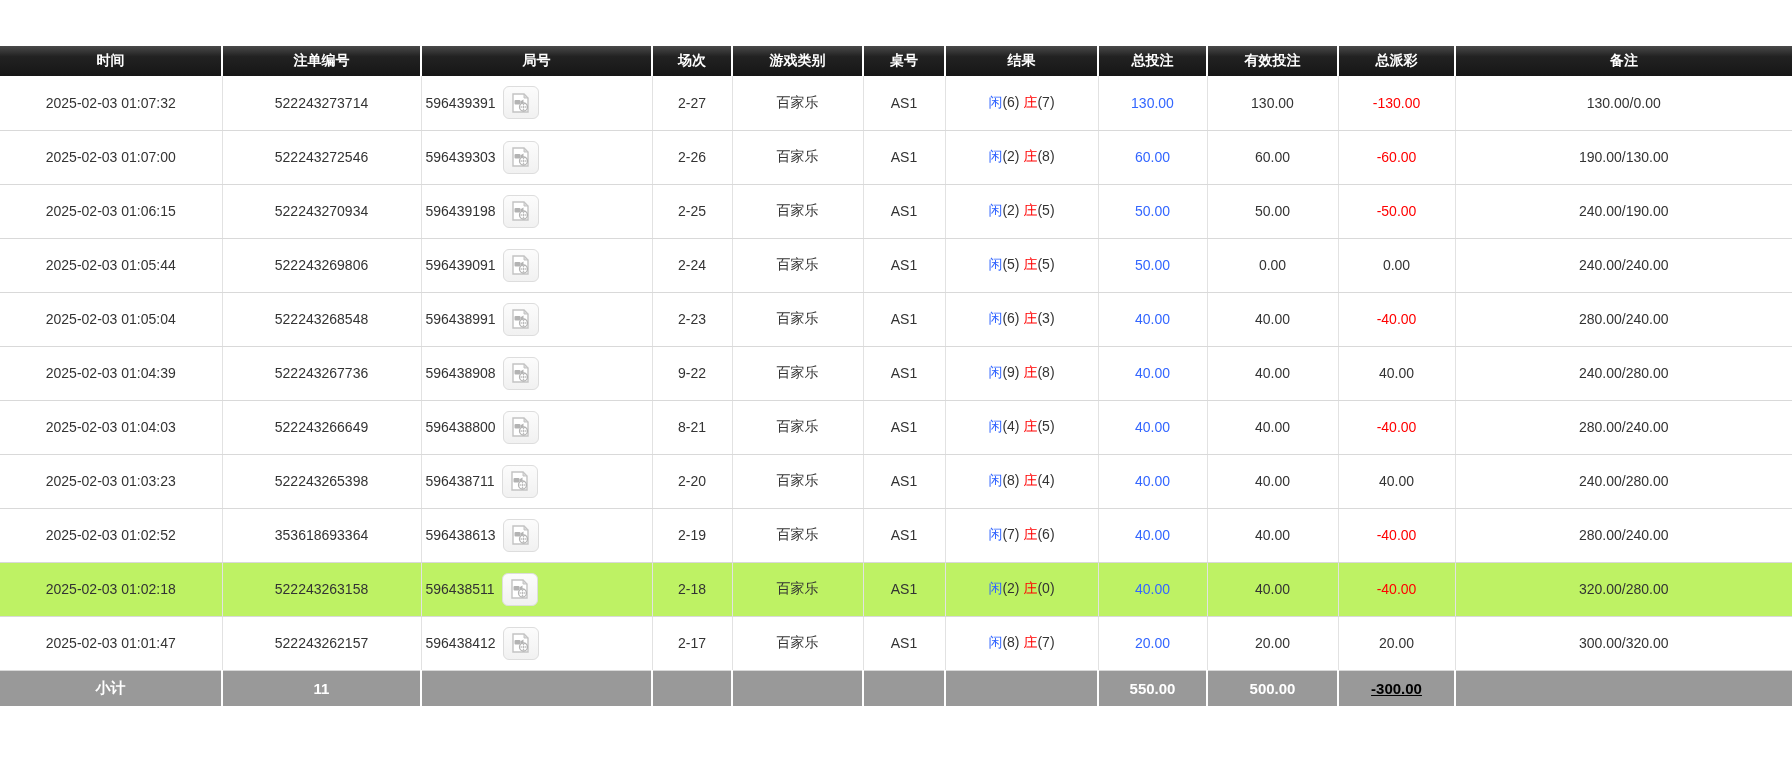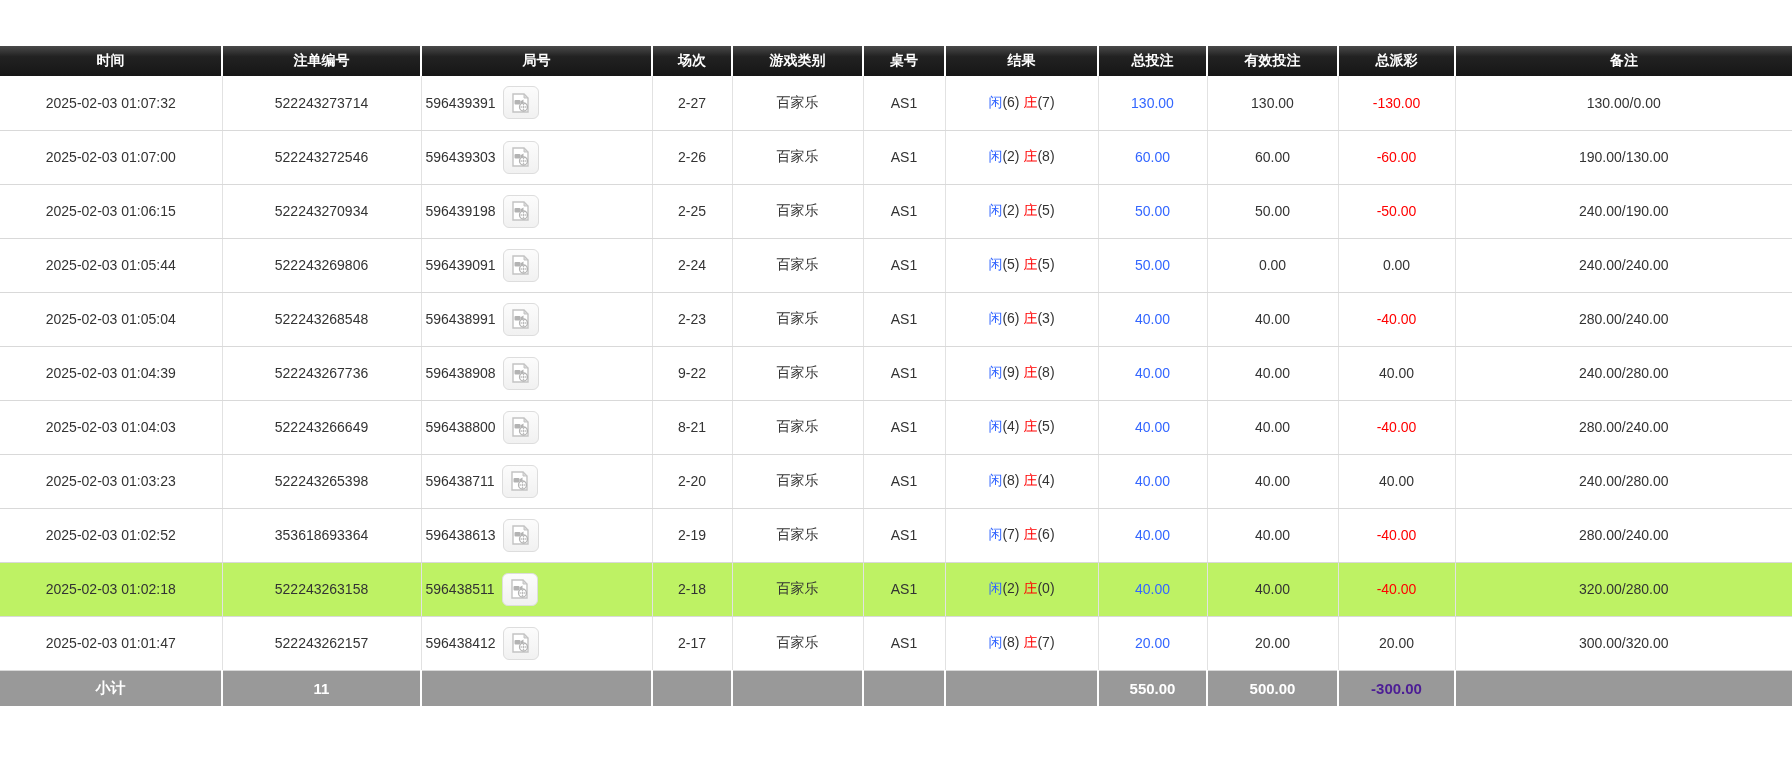--- a/index.html
+++ b/index.html
@@ -66,21 +66,21 @@
     font-size: 15px;
     height: 37px;
     text-align: center;
     vertical-align: middle;
     border-right: 2px solid #ffffff;
     border-bottom: 2px solid #ffffff;
     padding: 0 4px;
     white-space: nowrap;
   }
   tfoot td:last-child { border-right: none; }
-  tfoot .neg { color: #4c1d95; }
+  tfoot .neg { color: #000000; text-decoration: underline; }
 </style>
 </head>
 <body>
 
 <div class="page">
   <div class="top-spacer"></div>
   <table class="records">
     <colgroup>
       <col style="width:222px">
         <col style="width:199px">

